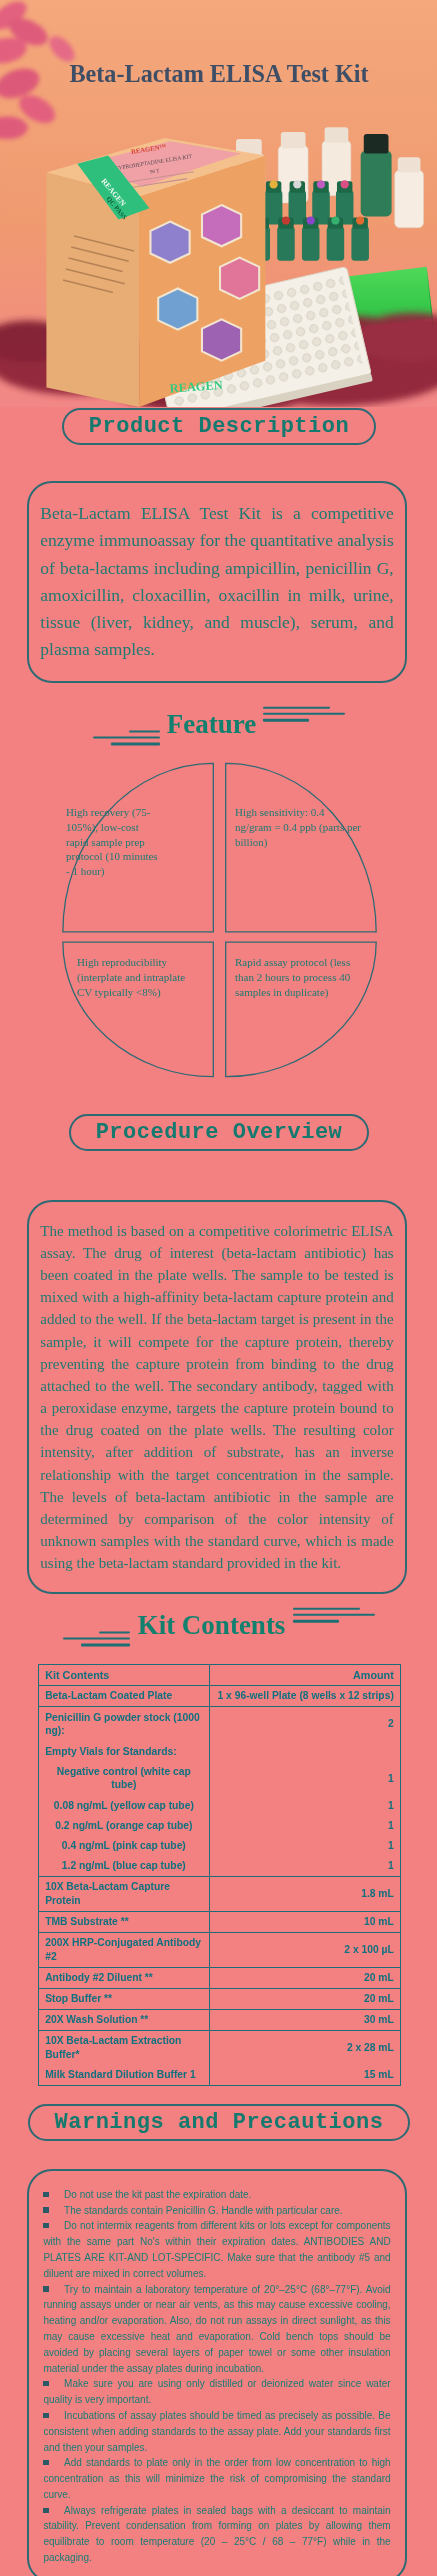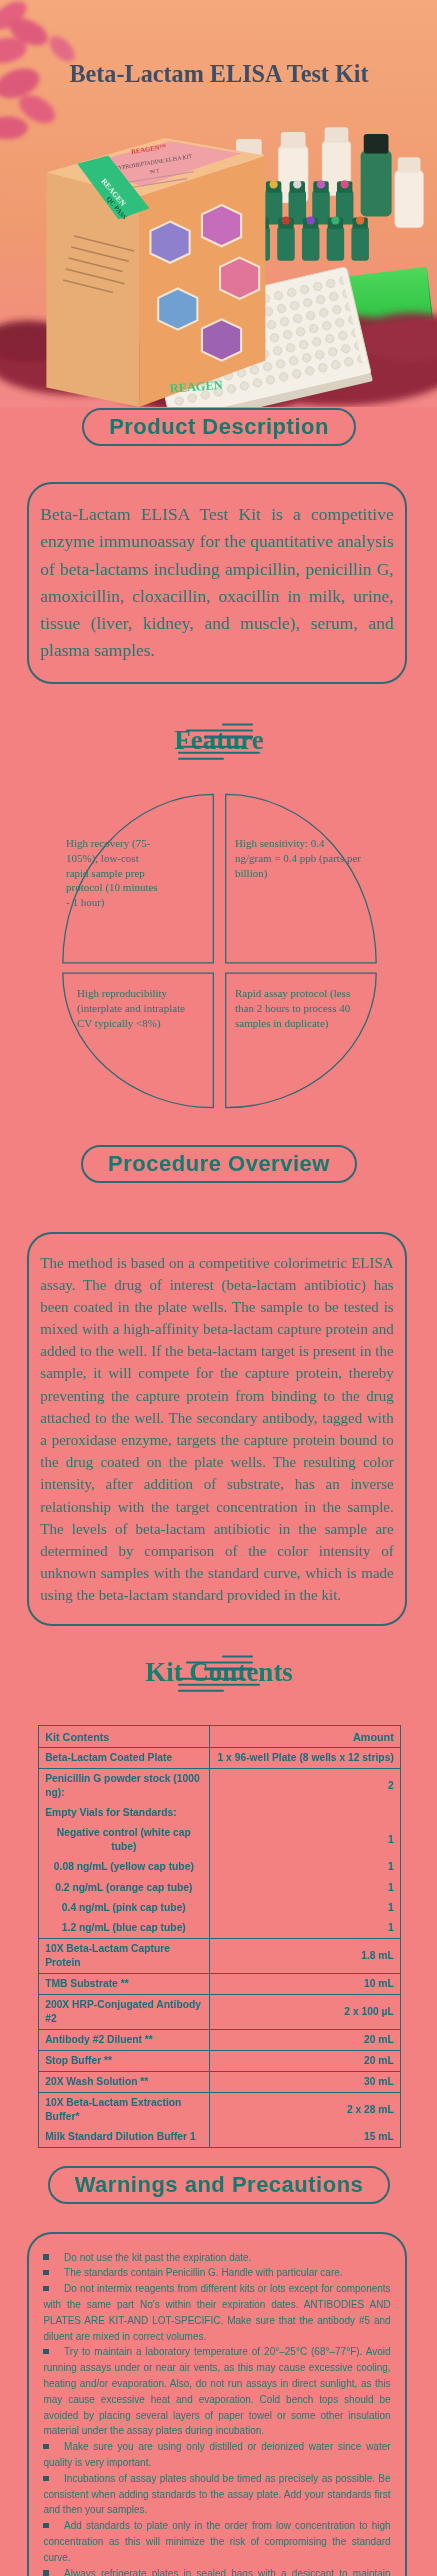--- a/index.html
+++ b/index.html
@@ -12,30 +12,29 @@
   }
   
   .hero{width:438px;height:386px;position:relative;text-align:center;}
   .hero svg{display:block;}
   
   .pill{
     display:table;margin:0 auto;
     border:2.1px solid #2c6a74;border-radius:36px;
     padding:4.1px 25px;
     font-weight:bold;font-size:22px;color:#14796e;
-    font-family:Liberation Sans, sans-serif;
+    font-family:Liberation Mono, monospace;
     letter-spacing:0.5px;white-space:nowrap;
   }
   .mt42{margin-top:21.6px}.mt60{margin-top:31px}.mt35{margin-top:18px}.mt50{margin-top:26px}
   
   .hd{
     display:flex;justify-content:center;align-items:center;
     font-weight:bold;font-size:27px;color:#11806f;
     font-family:"Liberation Serif",serif;
-    flex-direction:column;
   }
   .hd .txt{margin:0 7.2px;}
   .deco{display:flex;flex-direction:column;gap:3.6px;}
   .deco i{display:block;height:2.6px;background:#1c6f75;border-radius:1px;}
   .deco.l{transform:translateY(13.4px);}
   .deco.r{transform:translateY(-10.3px);}
   .deco.l i:nth-child(1){width:31px;margin-left:36px;}
   .deco.l i:nth-child(2){width:67px;}
   .deco.l i:nth-child(3){width:49px;margin-left:18px;}
   .deco.r i:nth-child(1){width:67px;}

